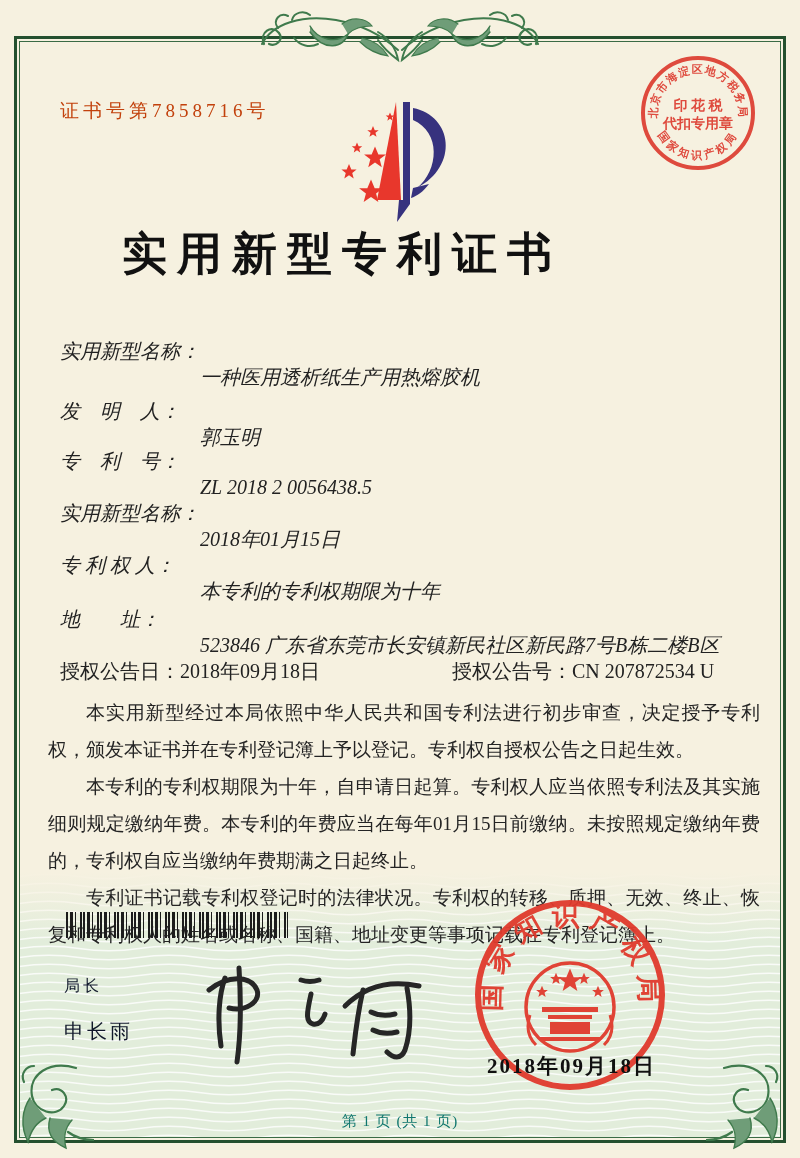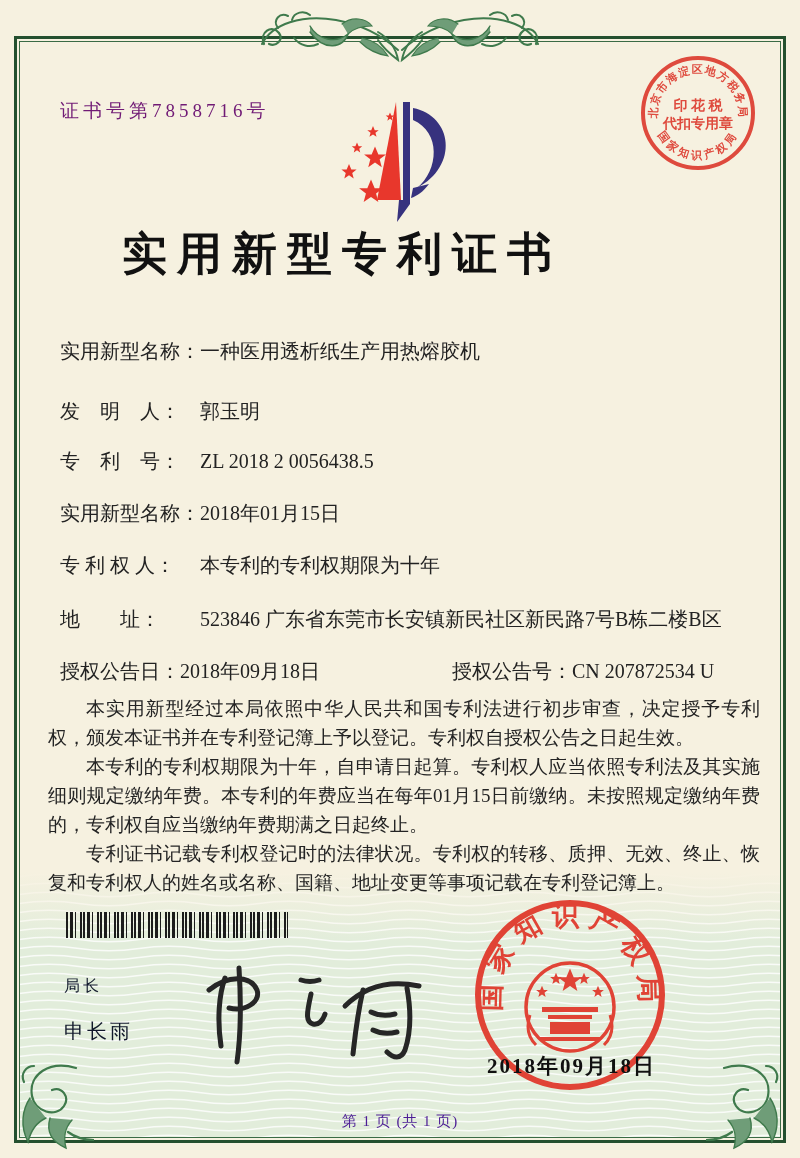--- a/index.html
+++ b/index.html
@@ -10,42 +10,42 @@
   .frame{position:absolute;left:14px;top:36px;width:772px;height:1107px;box-sizing:border-box;
          border:3px solid #24502f;
          box-shadow:inset 0 0 0 2px #f6f1e0, inset 0 0 0 3px #3a6b45;}
 
   
   .wave-area{position:absolute;left:19px;top:872px;width:762px;height:269px;}
   .wave-fade{position:absolute;left:19px;top:872px;width:762px;height:70px;
              background:linear-gradient(#f6f1e0, rgba(246,241,224,0));}
 
   .abs{position:absolute;}
-  .cert-no{left:60px;top:98px;font-size:19px;letter-spacing:4px;color:#701a75;}
+  .cert-no{left:60px;top:98px;font-size:19px;letter-spacing:4px;color:#c2410c;}
   .title{left:0;top:224px;width:684px;text-align:center;font-size:45px;font-weight:700;
          letter-spacing:10px;color:#111;}
 
-  .row{position:absolute;left:60px;width:700px;display:flex;font-size:20px;color:#222;}
+  .row{position:absolute;left:60px;width:700px;display:flex;font-size:20px;color:#222;font-style:italic;}
   .row .lbl{flex:0 0 140px;white-space:pre;}
-  .row .val{width:555px;line-height:27px;}
+  .row .val{width:555px;line-height:27px;margin-top:26px;}
   .grant-left{left:60px;top:658px;font-size:20px;color:#222;}
   .grant-right{left:452px;top:658px;font-size:20px;color:#222;}
 
-  .body-text{left:48px;top:694px;width:712px;font-size:19px;line-height:29px;color:#242424;}
+  .body-text{left:48px;top:694px;width:712px;font-size:19px;line-height:37px;color:#242424;}
   .body-text p{margin:0;text-indent:2em;text-align:justify;}
 
   .barcode{left:66px;top:912px;width:222px;height:26px;
     background:repeating-linear-gradient(90deg,#1c1c1c 0 2px,transparent 2px 4px,
       #1c1c1c 4px 7px,transparent 7px 9px,#1c1c1c 9px 10px,transparent 10px 14px,
       #1c1c1c 14px 16px,transparent 16px 17px);}
 
   .director-title{left:64px;top:976px;font-size:16px;color:#0f172a;letter-spacing:3px;}
   .director-name{left:64px;top:1018px;font-size:20px;color:#0f172a;letter-spacing:3px;}
   .seal-date{left:487px;top:1052px;font-size:21px;font-weight:700;color:#101010;letter-spacing:2px;}
-  .footer{left:0;top:1112px;width:800px;text-align:center;font-size:15px;color:#4c1d95;letter-spacing:1px;}
+  .footer{left:0;top:1112px;width:800px;text-align:center;font-size:15px;color:#0f766e;letter-spacing:1px;}
 
   .stamp-text{font-family:"Liberation Serif","DejaVu Serif",serif;}
 </style>
 </head>
 <body>
 
 <div class="page">
 
   <svg width="0" height="0" style="position:absolute" aria-hidden="true">
     <defs>

